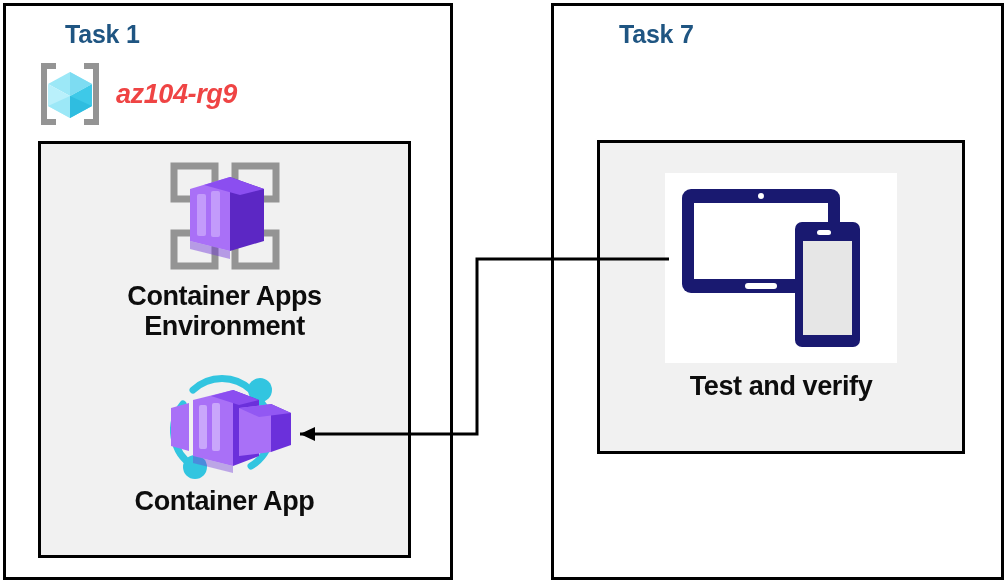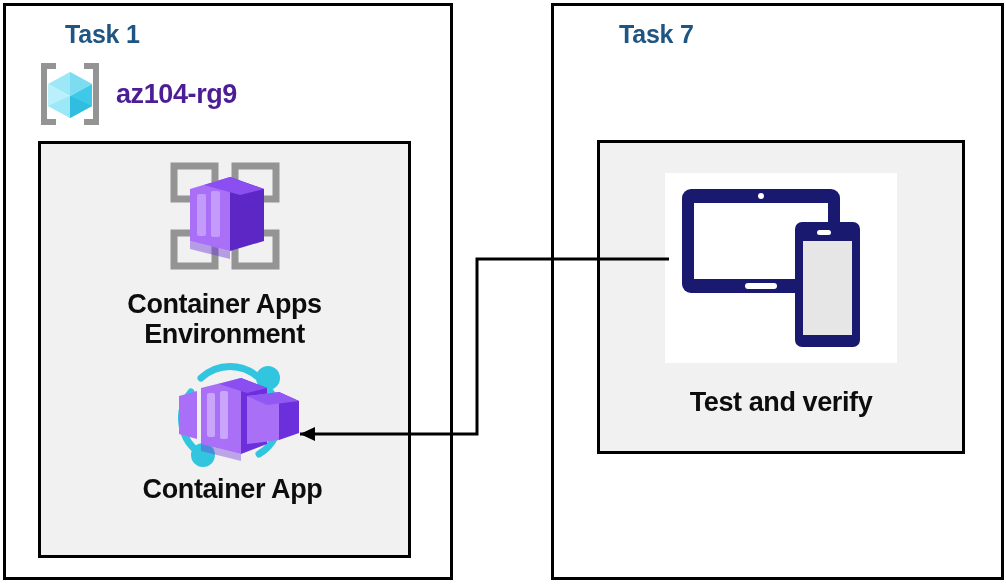--- a/index.html
+++ b/index.html
@@ -49,23 +49,24 @@
     left: 36px;
     top: 60px;
     display: flex;
     align-items: center;
     gap: 12px;
   }
   #rg-icon { width: 68px; height: 68px; display: block; }
   #rg-label {
     font-size: 27px;
     font-weight: bold;
-    color: #4c1d95;
+    color: #ef4444;
     white-space: nowrap;
     letter-spacing: -0.4px;
+    font-style: italic;
   }
 
   
   .inner-panel {
     position: absolute;
     box-sizing: border-box;
     border: 3px solid #000000;
     background: #f1f1f1;
   }
   #task1-inner { left: 38px;  top: 141px; width: 373px; height: 417px; }
@@ -82,36 +83,36 @@
     font-weight: bold;
     color: #0d0d0d;
     line-height: 1.12;
     letter-spacing: -0.4px;
     white-space: pre-line;
   }
   .node-icon { display: block; margin: 0 auto; }
 
   #cae-node { left: 0; top: 11px; }
   #cae-icon { width: 118px; height: 122px; }
-  #cae-caption { margin-top: 12px; }
-
-  #capp-node { left: 0; top: 218px; padding-left: 8px; }
+  #cae-caption { margin-top: 4px; }
+
+  #capp-node { left: 0; top: 230px; }
   #capp-icon { width: 140px; height: 108px; }
   #capp-caption { margin-top: 4px; }
 
   
   #tv-node { left: 0; top: 30px; }
   #tv-art {
     width: 232px;
     height: 190px;
     margin: 0 auto;
     background: #ffffff;
     display: block;
   }
-  #tv-caption { margin-top: 24px; }
+  #tv-caption { margin-top: 8px; }
 
   
   #connector {
     position: absolute;
     left: 0; top: 0;
     width: 1006px;
     height: 584px;
     pointer-events: none;
   }
 </style>

